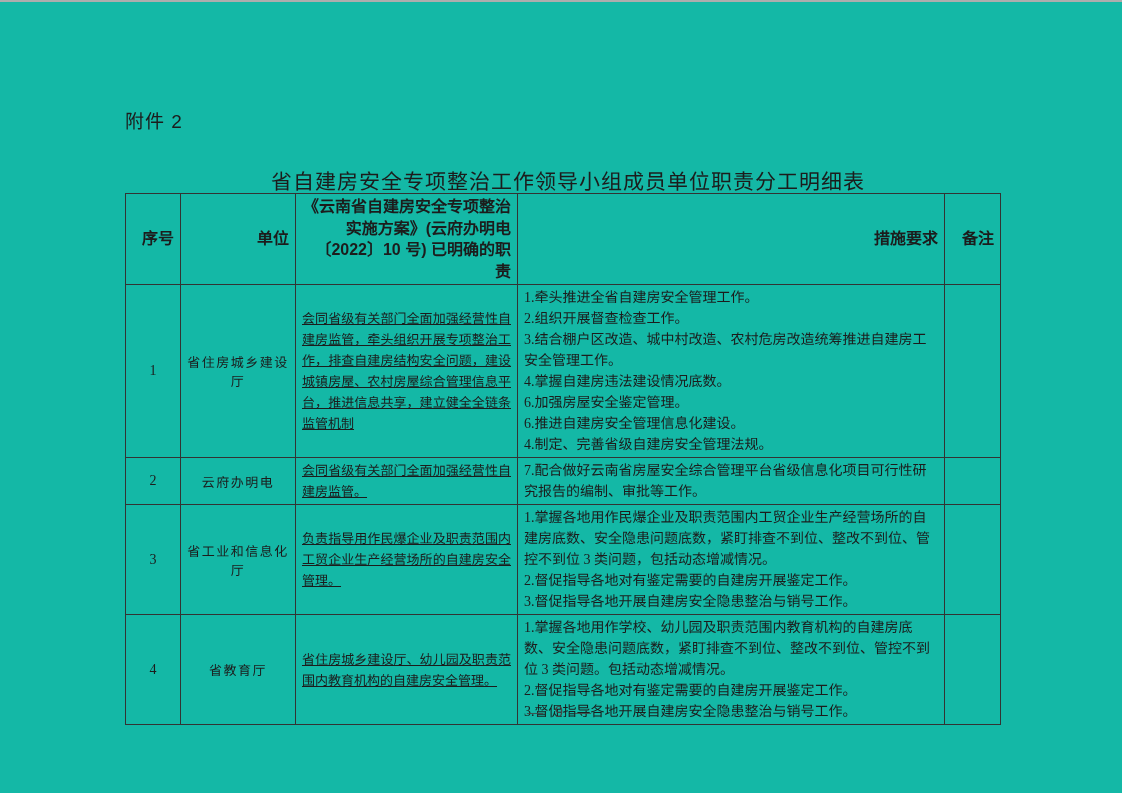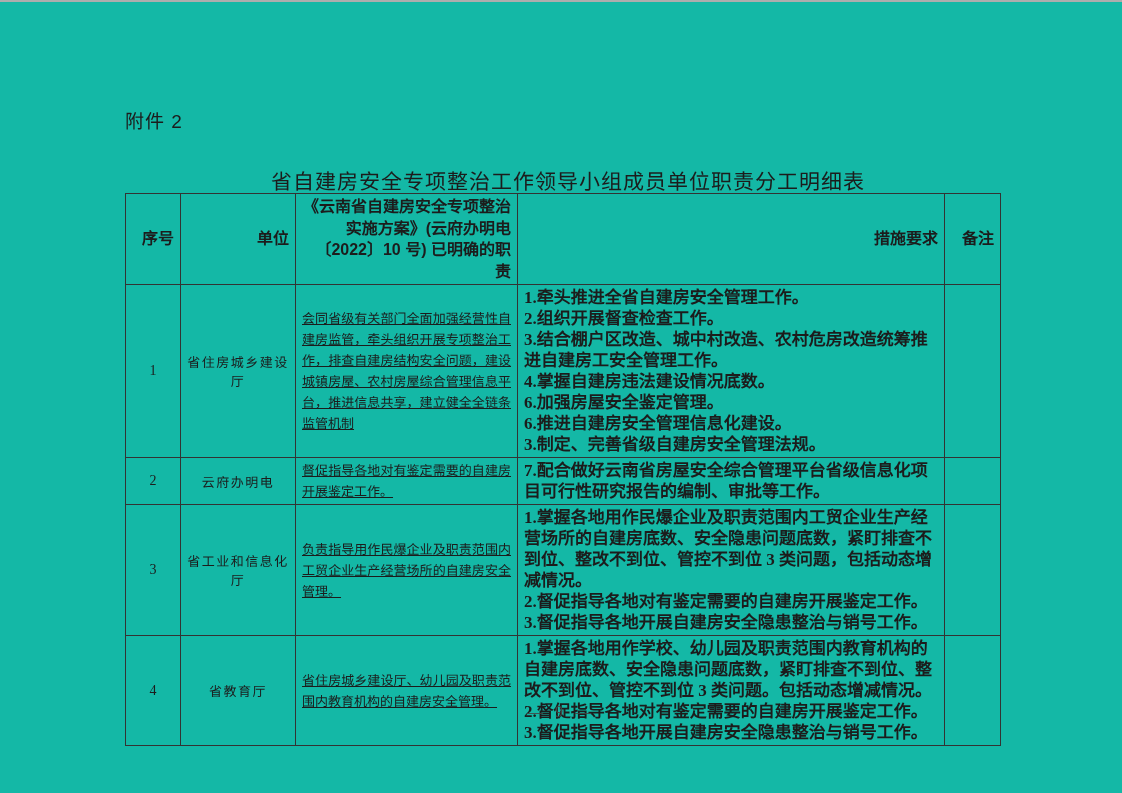--- a/index.html
+++ b/index.html
@@ -51,21 +51,21 @@
     padding:2px 5px;
   }
   td.c-no{text-align:center;font-size:14px;}
   td.c-unit{text-align:center;font-size:13px;letter-spacing:1.5px;padding:2px 2px;}
   td.c-duty{
     font-size:13px;line-height:21px;
     text-align:justify;
     padding:4px 9px;
     text-decoration:underline;
   }
-  td.c-measures{font-size:17px;line-height:21px;padding:3px 6px;vertical-align:middle;font-weight:bold;}
+  td.c-measures{font-size:14px;line-height:21px;padding:3px 6px;vertical-align:middle;}
   td.c-measures p{margin:0;}
   td.c-remark{}
   .pageno{
     position:absolute;left:0;top:703px;width:1122px;
     text-align:center;font-size:16px;color:#454545;letter-spacing:4px;
   }
 </style>
 </head>
 <body>
 
@@ -98,28 +98,28 @@
           <td class="c-no">1</td>
           <td class="c-unit">省住房城乡建设厅</td>
           <td class="c-duty">会同省级有关部门全面加强经营性自建房监管，牵头组织开展专项整治工作，排查自建房结构安全问题，建设城镇房屋、农村房屋综合管理信息平台，推进信息共享，建立健全全链条监管机制</td>
           <td class="c-measures">
             <p>1.牵头推进全省自建房安全管理工作。</p>
             <p>2.组织开展督查检查工作。</p>
             <p>3.结合棚户区改造、城中村改造、农村危房改造统筹推进自建房工安全管理工作。</p>
             <p>4.掌握自建房违法建设情况底数。</p>
             <p>6.加强房屋安全鉴定管理。</p>
             <p>6.推进自建房安全管理信息化建设。</p>
-            <p>3.制定、完善省级自建房安全管理法规。</p>
+            <p>4.制定、完善省级自建房安全管理法规。</p>
           </td>
           <td class="c-remark"></td>
         </tr>
         <tr>
           <td class="c-no">2</td>
           <td class="c-unit">云府办明电</td>
-          <td class="c-duty">督促指导各地对有鉴定需要的自建房开展鉴定工作。</td>
+          <td class="c-duty">会同省级有关部门全面加强经营性自建房监管。</td>
           <td class="c-measures">
             <p>7.配合做好云南省房屋安全综合管理平台省级信息化项目可行性研究报告的编制、审批等工作。</p>
           </td>
           <td class="c-remark"></td>
         </tr>
         <tr>
           <td class="c-no">3</td>
           <td class="c-unit">省工业和信息化厅</td>
           <td class="c-duty">负责指导用作民爆企业及职责范围内工贸企业生产经营场所的自建房安全管理。</td>
           <td class="c-measures">

